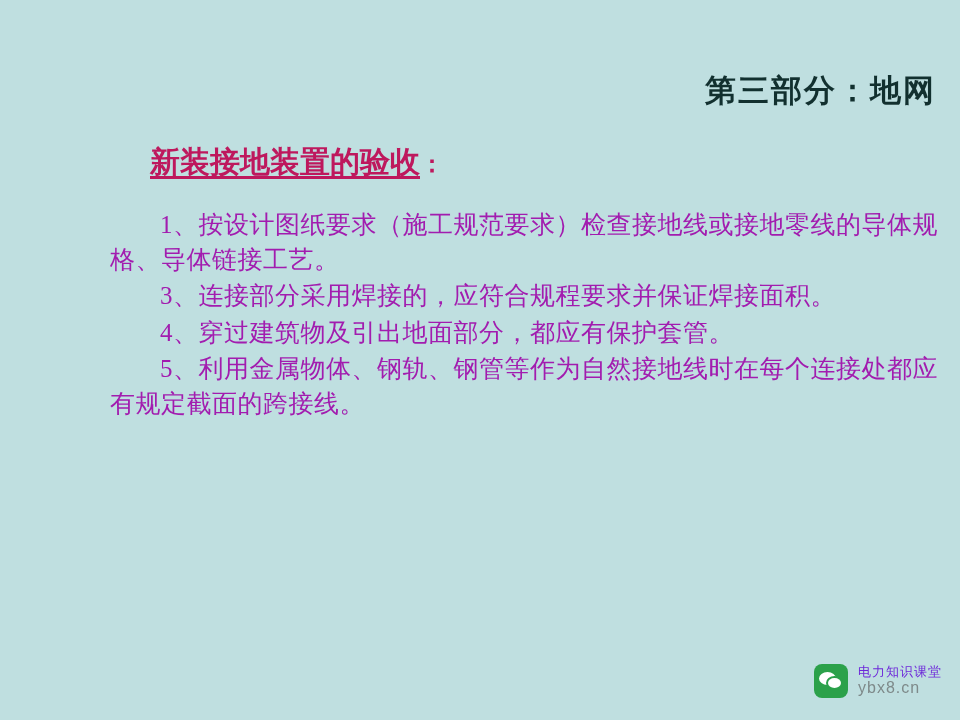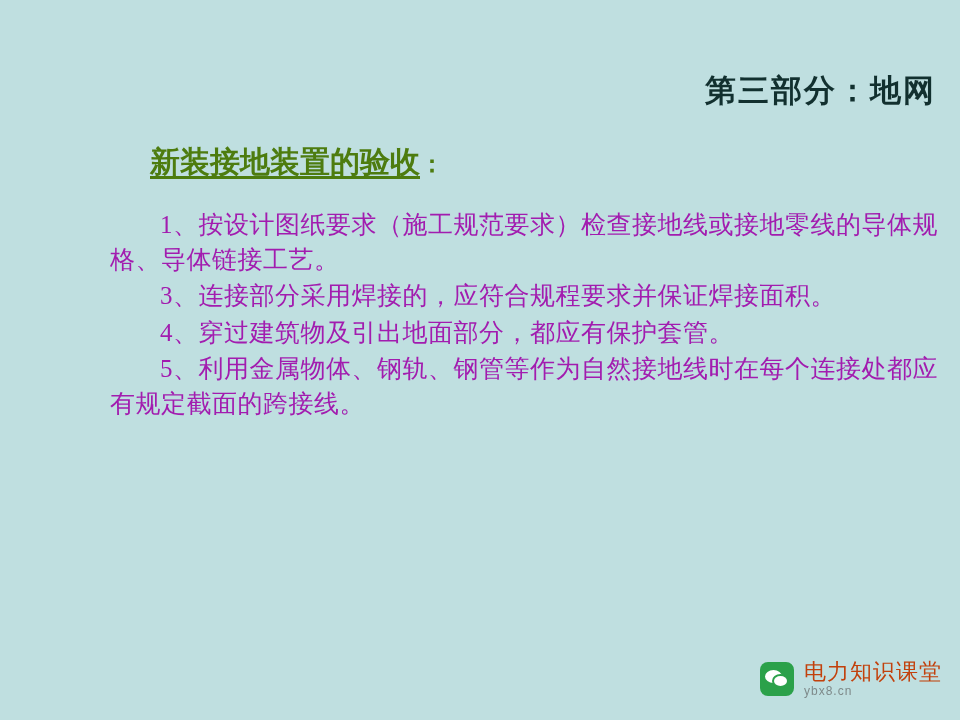--- a/index.html
+++ b/index.html
@@ -30,21 +30,21 @@
     letter-spacing: 2px;
     color: #12302f;
     white-space: nowrap;
   }
   .subtitle-wrap {
     position: absolute;
     top: 142px;
     left: 150px;
     font-size: 30px;
     font-weight: bold;
-    color: #4d7c0f;
+    color: #be185d;
     white-space: nowrap;
   }
   .subtitle-main {
     text-decoration: underline;
     text-underline-offset: 4px;
   }
   .subtitle-colon {
     font-size: 24px;
   }
   .body-text {
@@ -92,27 +92,27 @@
     left: 14px; top: 14px;
     box-shadow: 0 0 0 2px #2ba14a;
   }
   .wm-text-col {
     display: flex;
     flex-direction: column;
     line-height: 1.05;
   }
   .wm-name {
     font-family: "Liberation Sans", "DejaVu Sans", sans-serif;
-    font-size: 22px;
-    color: #c2410c;
+    font-size: 13px;
+    color: #6d28d9;
     letter-spacing: 1px;
   }
   .wm-url {
     font-family: "Liberation Sans", "DejaVu Sans", sans-serif;
-    font-size: 12px;
+    font-size: 16px;
     color: #7e8a8a;
     letter-spacing: 1px;
     margin-top: 2px;
   }
 </style>
 </head>
 <body>
 
 <div class="slide">
 

